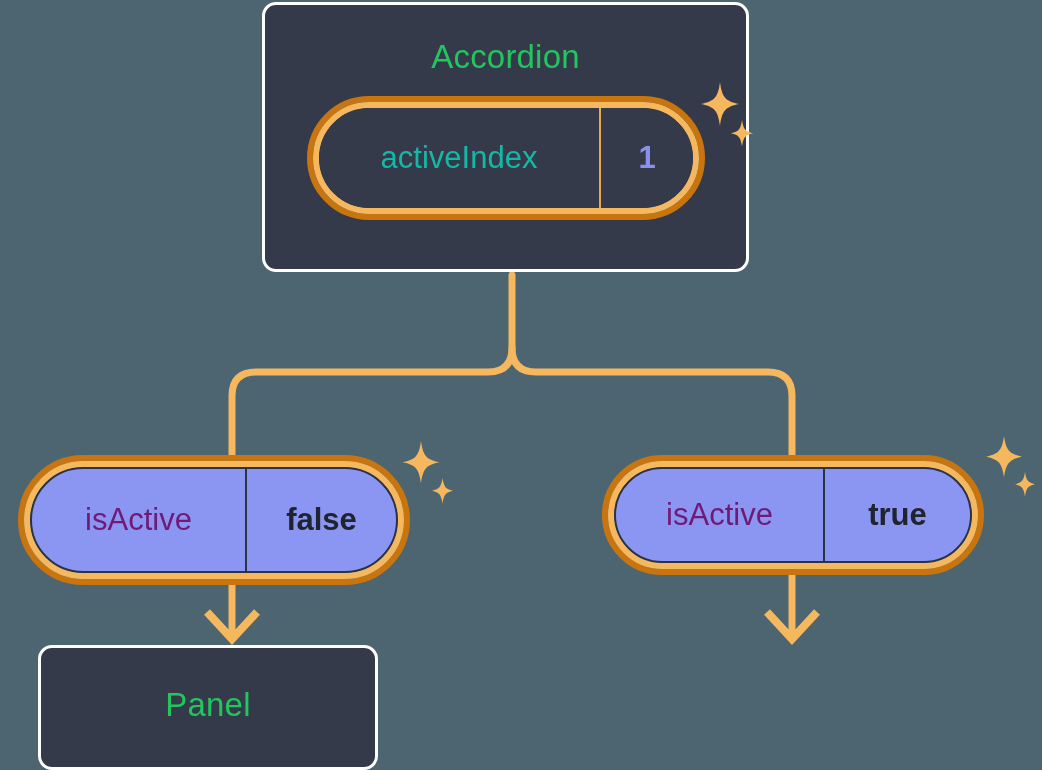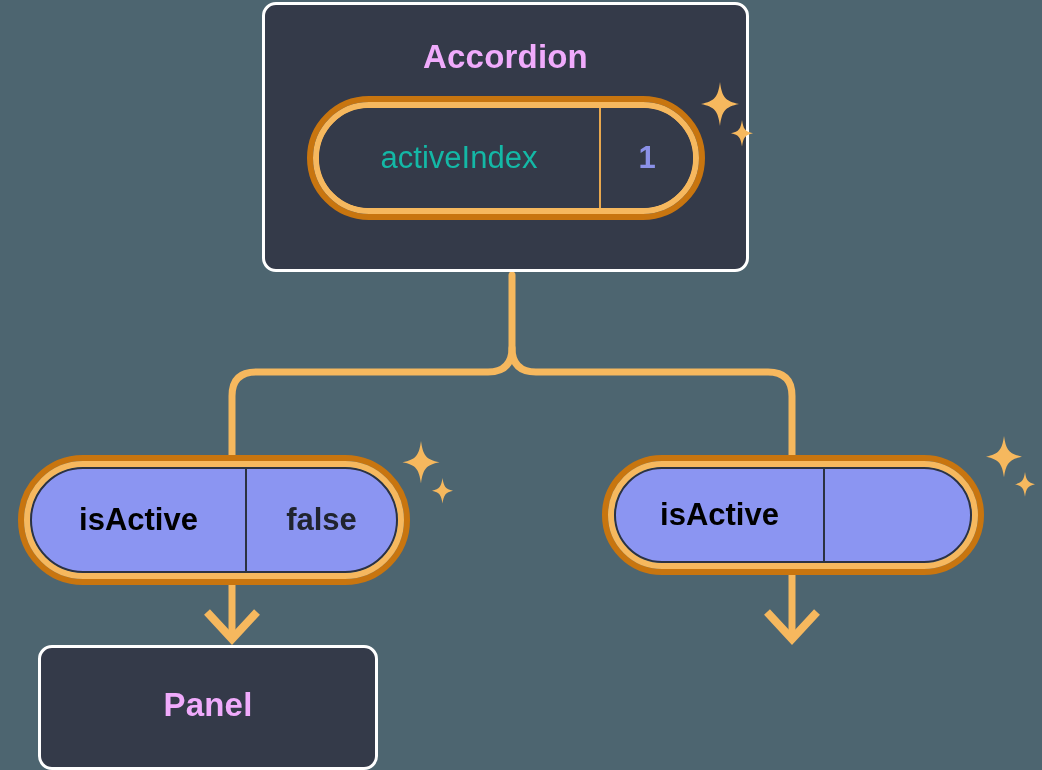--- a/index.html
+++ b/index.html
@@ -40,23 +40,23 @@
     border: 3px solid #ffffff;
     border-radius: 14px;
     z-index: 2;
   }
 
   .card-title {
     position: absolute;
     left: 0;
     right: 0;
     text-align: center;
-    color: #f0abfc;
+    color: #22c55e;
     font-size: 33px;
-    font-weight: 700;
+    font-weight: 400;
     letter-spacing: 0.2px;
     white-space: nowrap;
   }
 
   #card-accordion {
     left: 262px;
     top: 2px;
     width: 487px;
     height: 270px;
   }
@@ -121,23 +121,23 @@
     font-size: 31px;
     font-weight: 700;
   }
 
   
   .pill--purple .pill-body {
     background: #8b95f2;
     border: 2px solid #2c3242;
   }
   .pill--purple .pill-key {
-    color: #000000;
-    font-size: 31px;
-    font-weight: 700;
+    color: #701a75;
+    font-size: 31px;
+    font-weight: 400;
     border-right: 2px solid #2c3242;
   }
   .pill--purple .pill-val {
     color: #20242f;
     font-size: 31px;
     font-weight: 700;
   }
 
   
   #pill-active-index {
@@ -241,20 +241,21 @@
   </div>
 
   <div class="card" id="card-panel-left">
     <div class="card-title">Panel</div>
   </div>
 
   <div class="pill pill--purple" id="pill-is-active-right">
     <div class="pill-inner">
       <div class="pill-body">
         <div class="pill-key">isActive</div>
+        <div class="pill-val">true</div>
       </div>
     </div>
   </div>
 
   <div class="sparkle" id="sparkle-right-pill">
     <svg width="56" height="62" viewBox="0 0 56 62">
       <path d="M24 0 C26 14 29 18 42 20.7 C29 23.4 26 27.3 24 41.3 C22 27.3 19 23.4 6 20.7 C19 18 22 14 24 0 Z" fill="#f6b85e"></path>
       <path d="M45 36 C46.2 44.3 47.8 46.6 55 48.3 C47.8 50 46.2 52.4 45 60.7 C43.8 52.4 42.2 50 35 48.3 C42.2 46.6 43.8 44.3 45 36 Z" fill="#f6b85e"></path>
     </svg>
   </div>

